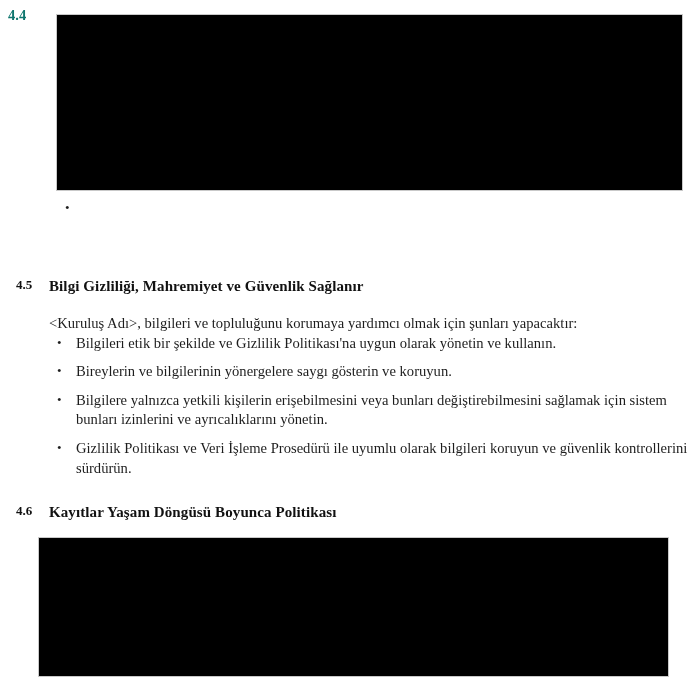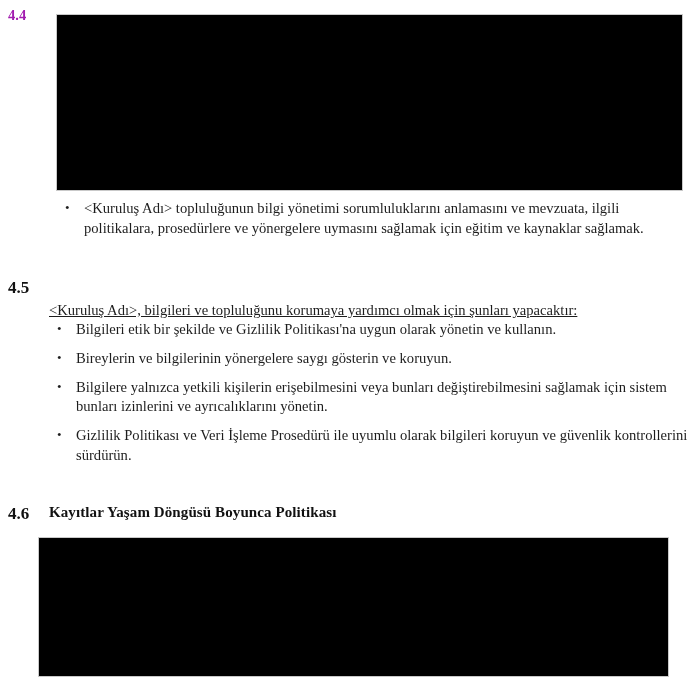--- a/index.html
+++ b/index.html
@@ -25,24 +25,24 @@
   }
 
   
   .section-row {
     display: flex;
     align-items: flex-start;
   }
   .sec-num {
     width: 49px;
     flex: 0 0 49px;
-    padding-left: 8px;
+    padding-left: 16px;
     box-sizing: border-box;
     font-weight: bold;
-    font-size: 17px;
+    font-size: 13px;
     line-height: 1.28;
     color: #111111;
   }
   .sec-body {
     flex: 1 1 auto;
     min-width: 0;
   }
   .sec-heading {
     font-weight: bold;
     font-size: 15px;
@@ -105,37 +105,36 @@
     color: #1d1d1d;
   }
 
   
   .block-44-label {
     position: absolute;
     left: 8px;
     top: 7px;
     font-weight: bold;
     font-size: 14.5px;
-    color: #a21caf;
+    color: #0f766e;
   }
   .block-44-bullets {
     position: absolute;
     left: 57px;
     top: 199px;
     width: 627px;
   }
   .block-45 {
     position: absolute;
     left: 0;
     top: 277px;
     width: 700px;
   }
   .block-45-intro {
-    margin-top: 24px;
-    text-decoration: underline;
+    margin-top: 18px;
   }
   .block-45-bullets {
     margin-top: 9px;
   }
   .block-46 {
     position: absolute;
     left: 0;
     top: 503px;
     width: 588px;
   }
@@ -166,29 +165,29 @@
 <div class="page">
 
   <div class="block-44-label">4.4</div>
 
   <div class="redaction redaction-top"></div>
 
   <div class="block-44-bullets">
     <ul class="bullets">
       <li>
         <span class="bullet-dot">•</span>
-        <span>&lt;Kuruluş Adı&gt; topluluğunun bilgi yönetimi sorumluluklarını anlamasını ve mevzuata, ilgili politikalara, prosedürlere ve yönergelere uymasını sağlamak için eğitim ve kaynaklar sağlamak.</span>
       </li>
     </ul>
   </div>
 
   <div class="block-45">
     <div class="section-row">
       <div class="sec-num">4.5</div>
       <div class="sec-body">
+        <div class="sec-heading">Bilgi Gizliliği, Mahremiyet ve Güvenlik Sağlanır</div>
         <div class="intro-line block-45-intro">&lt;Kuruluş Adı&gt;, bilgileri ve topluluğunu korumaya yardımcı olmak için şunları yapacaktır:</div>
         <ul class="bullets block-45-bullets">
           <li>
             <span class="bullet-dot">•</span>
             <span>Bilgileri etik bir şekilde ve Gizlilik Politikası'na uygun olarak yönetin ve kullanın.</span>
           </li>
           <li>
             <span class="bullet-dot">•</span>
             <span>Bireylerin ve bilgilerinin yönergelere saygı gösterin ve koruyun.</span>
           </li>

